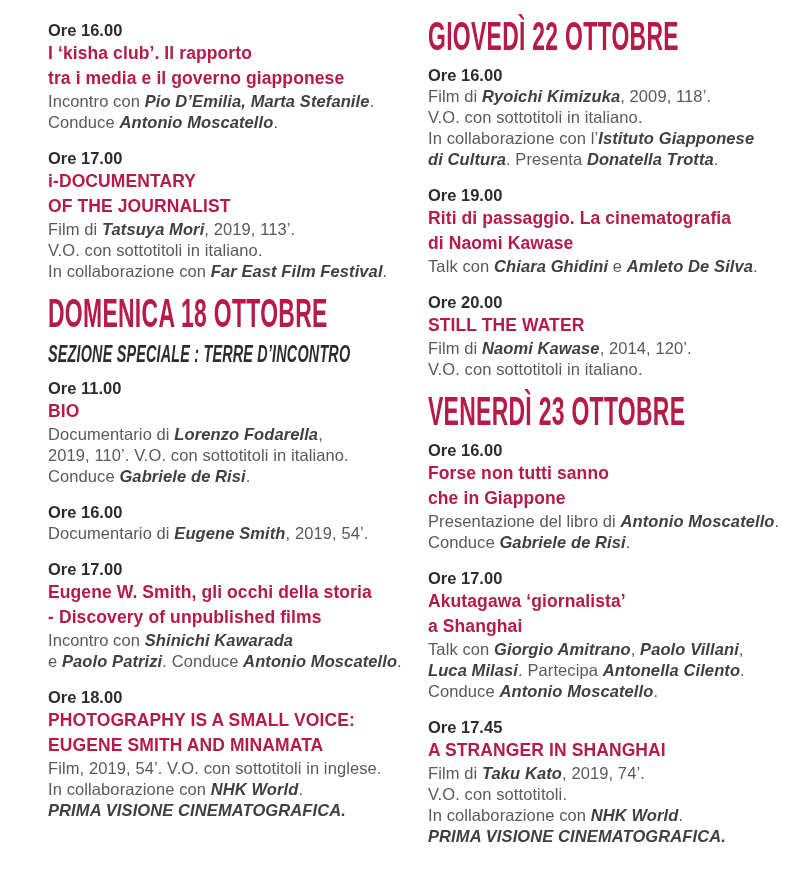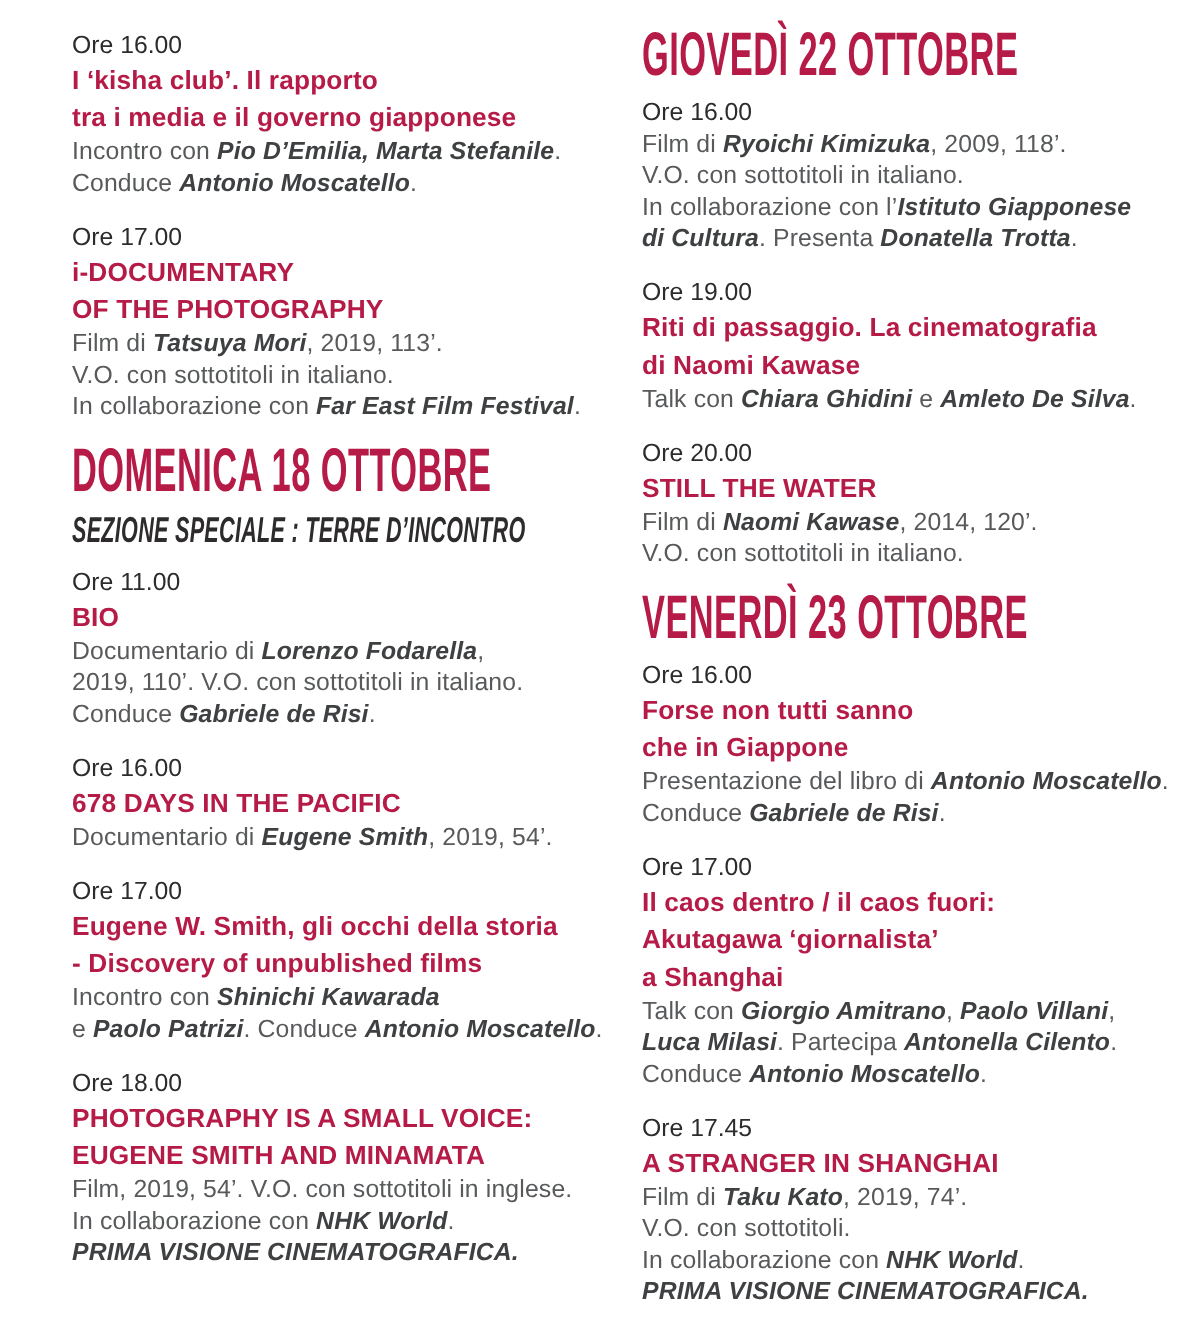--- a/index.html
+++ b/index.html
@@ -26,21 +26,21 @@
   }
   .mt{margin-top:6px;}
   .section-subtitle{height:24px;margin:0 0 12px 0;font-style:italic;}
   .section-subtitle .cond{
     display:inline-block;transform:scaleX(0.60);transform-origin:0 50%;
     font-weight:bold;font-size:24px;line-height:24px;color:var(--dark);
     white-space:nowrap;letter-spacing:0.3px;
   }
   .event{margin-bottom:15px;}
   .event-time{
-    font-weight:normal;font-size:16.5px;line-height:21px;color:#2c2c2e;
+    font-weight:bold;font-size:16.5px;line-height:21px;color:#2c2c2e;
   }
   .title-line{
     color:var(--red);font-weight:bold;font-size:17.5px;line-height:25px;
     letter-spacing:0.1px;
   }
   .desc-line{
     margin:0;font-size:16.5px;line-height:21px;color:var(--body);
     letter-spacing:0.1px;
   }
   .desc-line b{color:var(--boldtxt);font-weight:bold;font-style:italic;}
@@ -53,37 +53,36 @@
       <div class="event">
         <div class="event-time">Ore 16.00</div>
         <div class="title-line">I ‘kisha club’. Il rapporto</div>
         <div class="title-line">tra i media e il governo giapponese</div>
         <p class="desc-line"><span>Incontro con </span><b>Pio D’Emilia, Marta Stefanile</b><span>.</span></p>
         <p class="desc-line"><span>Conduce </span><b>Antonio Moscatello</b><span>.</span></p>
       </div>
       <div class="event">
         <div class="event-time">Ore 17.00</div>
         <div class="title-line">i-DOCUMENTARY</div>
-        <div class="title-line">OF THE PHOTOGRAPHY</div>
+        <div class="title-line">OF THE JOURNALIST</div>
         <p class="desc-line"><span>Film di </span><b>Tatsuya Mori</b><span>, 2019, 113’.</span></p>
         <p class="desc-line"><span>V.O. con sottotitoli in italiano.</span></p>
         <p class="desc-line"><span>In collaborazione con </span><b>Far East Film Festival</b><span>.</span></p>
       </div>
       <div class="date-header mt"><span class="cond">DOMENICA 18 OTTOBRE</span></div>
       <div class="section-subtitle"><span class="cond">SEZIONE SPECIALE : TERRE D’INCONTRO</span></div>
       <div class="event">
         <div class="event-time">Ore 11.00</div>
         <div class="title-line">BIO</div>
         <p class="desc-line"><span>Documentario di </span><b>Lorenzo Fodarella</b><span>,</span></p>
         <p class="desc-line"><span>2019, 110’. V.O. con sottotitoli in italiano.</span></p>
         <p class="desc-line"><span>Conduce </span><b>Gabriele de Risi</b><span>.</span></p>
       </div>
       <div class="event">
         <div class="event-time">Ore 16.00</div>
-        <div class="title-line">678 DAYS IN THE PACIFIC</div>
         <p class="desc-line"><span>Documentario di </span><b>Eugene Smith</b><span>, 2019, 54’.</span></p>
       </div>
       <div class="event">
         <div class="event-time">Ore 17.00</div>
         <div class="title-line">Eugene W. Smith, gli occhi della storia</div>
         <div class="title-line">- Discovery of unpublished films</div>
         <p class="desc-line"><span>Incontro con </span><b>Shinichi Kawarada</b></p>
         <p class="desc-line"><span>e </span><b>Paolo Patrizi</b><span>. Conduce </span><b>Antonio Moscatello</b><span>.</span></p>
       </div>
       <div class="event">
@@ -119,21 +118,20 @@
       <div class="date-header mt"><span class="cond">VENERDÌ 23 OTTOBRE</span></div>
       <div class="event">
         <div class="event-time">Ore 16.00</div>
         <div class="title-line">Forse non tutti sanno</div>
         <div class="title-line">che in Giappone</div>
         <p class="desc-line"><span>Presentazione del libro di </span><b>Antonio Moscatello</b><span>.</span></p>
         <p class="desc-line"><span>Conduce </span><b>Gabriele de Risi</b><span>.</span></p>
       </div>
       <div class="event">
         <div class="event-time">Ore 17.00</div>
-        <div class="title-line">Il caos dentro / il caos fuori:</div>
         <div class="title-line">Akutagawa ‘giornalista’</div>
         <div class="title-line">a Shanghai</div>
         <p class="desc-line"><span>Talk con </span><b>Giorgio Amitrano</b><span>, </span><b>Paolo Villani</b><span>,</span></p>
         <p class="desc-line"><b>Luca Milasi</b><span>. Partecipa </span><b>Antonella Cilento</b><span>.</span></p>
         <p class="desc-line"><span>Conduce </span><b>Antonio Moscatello</b><span>.</span></p>
       </div>
       <div class="event">
         <div class="event-time">Ore 17.45</div>
         <div class="title-line">A STRANGER IN SHANGHAI</div>
         <p class="desc-line"><span>Film di </span><b>Taku Kato</b><span>, 2019, 74’.</span></p>

